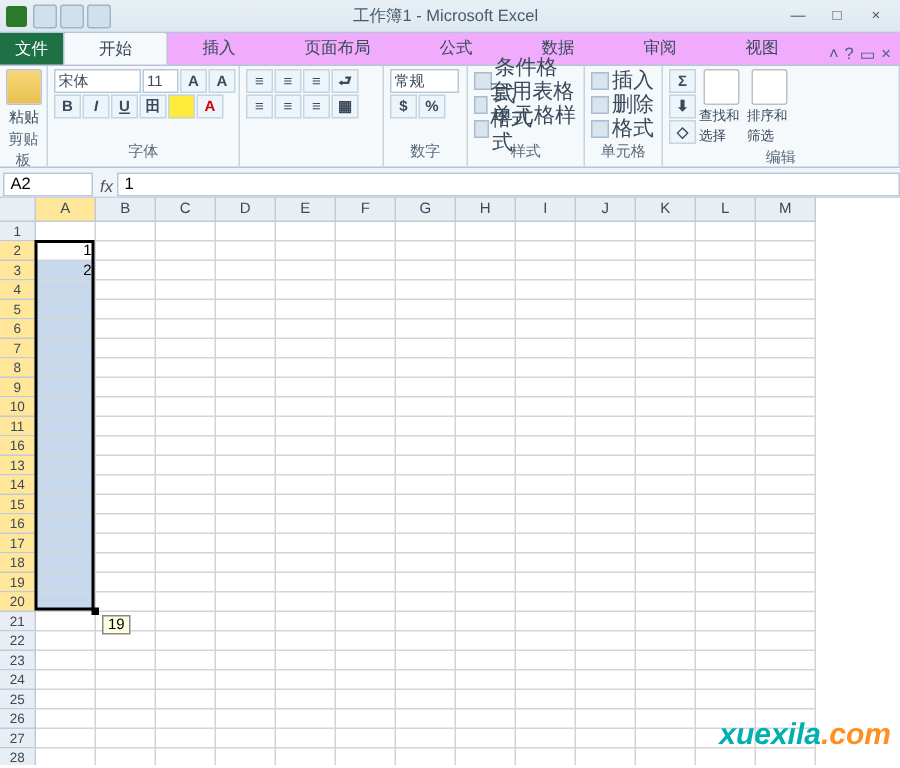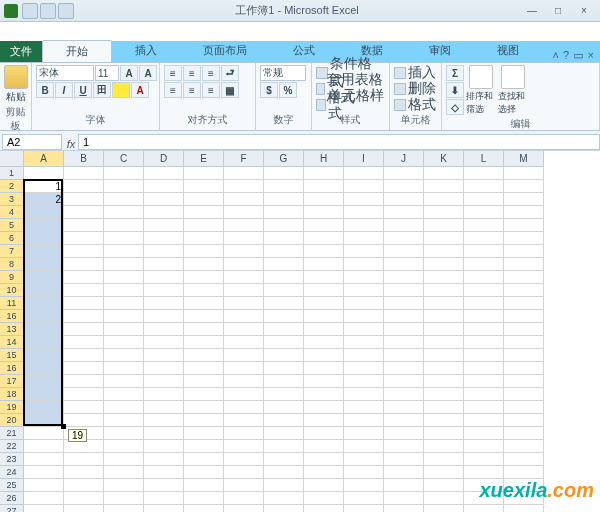--- a/index.html
+++ b/index.html
@@ -6,21 +6,21 @@
 body { width: 600px; height: 512px; background: #fff; overflow: hidden; font-size: 11px; position: relative; }
 
 .titlebar { height: 22px; background: linear-gradient(#e8f0f5,#dce8f0); display: flex; align-items: center; padding: 0 4px; border-bottom: 1px solid #b5c5d5; }
 .titlebar .qa { width: 14px; height: 14px; background: #2a7a2a; border-radius: 2px; margin-right: 4px; }
 .titlebar .qat { display: flex; gap: 2px; }
 .titlebar .qat div { width: 16px; height: 16px; background: #d0e0ec; border: 1px solid #a0b5c8; border-radius: 2px; }
 .titlebar .title-text { flex: 1; text-align: center; color: #4a5a6a; font-size: 11px; }
 .titlebar .winbtns { display: flex; gap: 2px; }
 .titlebar .winbtns div { width: 24px; height: 14px; display: flex; align-items: center; justify-content: center; color: #555; font-size: 10px; }
 
-.tabsrow { height: 22px; background: #7dd3fc; display: flex; align-items: flex-end; border-bottom: 1px solid #b5c5d5; margin-top: 19px; }
+.tabsrow { height: 22px; background: #f0abfc; display: flex; align-items: flex-end; border-bottom: 1px solid #b5c5d5; }
 .filetab { background: #1e7145; color: #fff; padding: 3px 10px; font-size: 11px; }
 .tab { padding: 3px 23px; font-size: 11px; color: #3a4a5a; }
 .tab.active { background: #f5f9fc; border: 1px solid #b5c5d5; border-bottom: none; border-radius: 2px 2px 0 0; }
 .helpbtns { margin-left: auto; display: flex; gap: 4px; padding-right: 6px; color: #4a5a8a; font-size: 11px; }
 
 .ribbon { height: 68px; background: #f5f9fc; display: flex; border-bottom: 1px solid #b5c5d5; }
 .group { border-right: 1px solid #c5d5e0; display: flex; flex-direction: column; padding: 2px 4px; }
 .group .body { flex: 1; display: flex; gap: 2px; align-items: flex-start; }
 .group .label { text-align: center; font-size: 10px; color: #5a6a7a; padding: 1px 0; }
 .bigbtn { width: 30px; display: flex; flex-direction: column; align-items: center; gap: 1px; font-size: 10px; color: #3a4a5a; }
@@ -137,21 +137,20 @@
           <div class="btn-sm">⮐</div>
         </div>
         <div class="row">
           <div class="btn-sm">≡</div>
           <div class="btn-sm">≡</div>
           <div class="btn-sm">≡</div>
           <div class="btn-sm">▦</div>
         </div>
       </div>
     </div>
-    <div class="label">对齐方式</div>
   </div>
   <div class="group" style="width:56px">
     <div class="body">
       <div class="stack">
         <div class="ctl" style="width:46px">常规</div>
         <div class="row">
           <div class="btn-sm">$</div>
           <div class="btn-sm">%</div>
         </div>
       </div>
@@ -198,25 +197,25 @@
   </div>
   <div class="group" style="flex:1">
     <div class="body">
       <div class="stack" style="width:18px">
         <div class="btn-sm">Σ</div>
         <div class="btn-sm">⬇</div>
         <div class="btn-sm">◇</div>
       </div>
       <div class="bigbtn">
         <div class="ico"></div>
-        <span style="font-size:9px">排序和筛选</span>
+        <span style="font-size:9px">查找和选择</span>
       </div>
       <div class="bigbtn">
         <div class="ico"></div>
-        <span style="font-size:9px">查找和选择</span>
+        <span style="font-size:9px">排序和筛选</span>
       </div>
     </div>
     <div class="label">编辑</div>
   </div>
 </div>
 
 <div class="fbar">
   <div class="namebox">A2</div>
   <div class="fx">fx</div>
   <div class="fbar-in">1</div>

